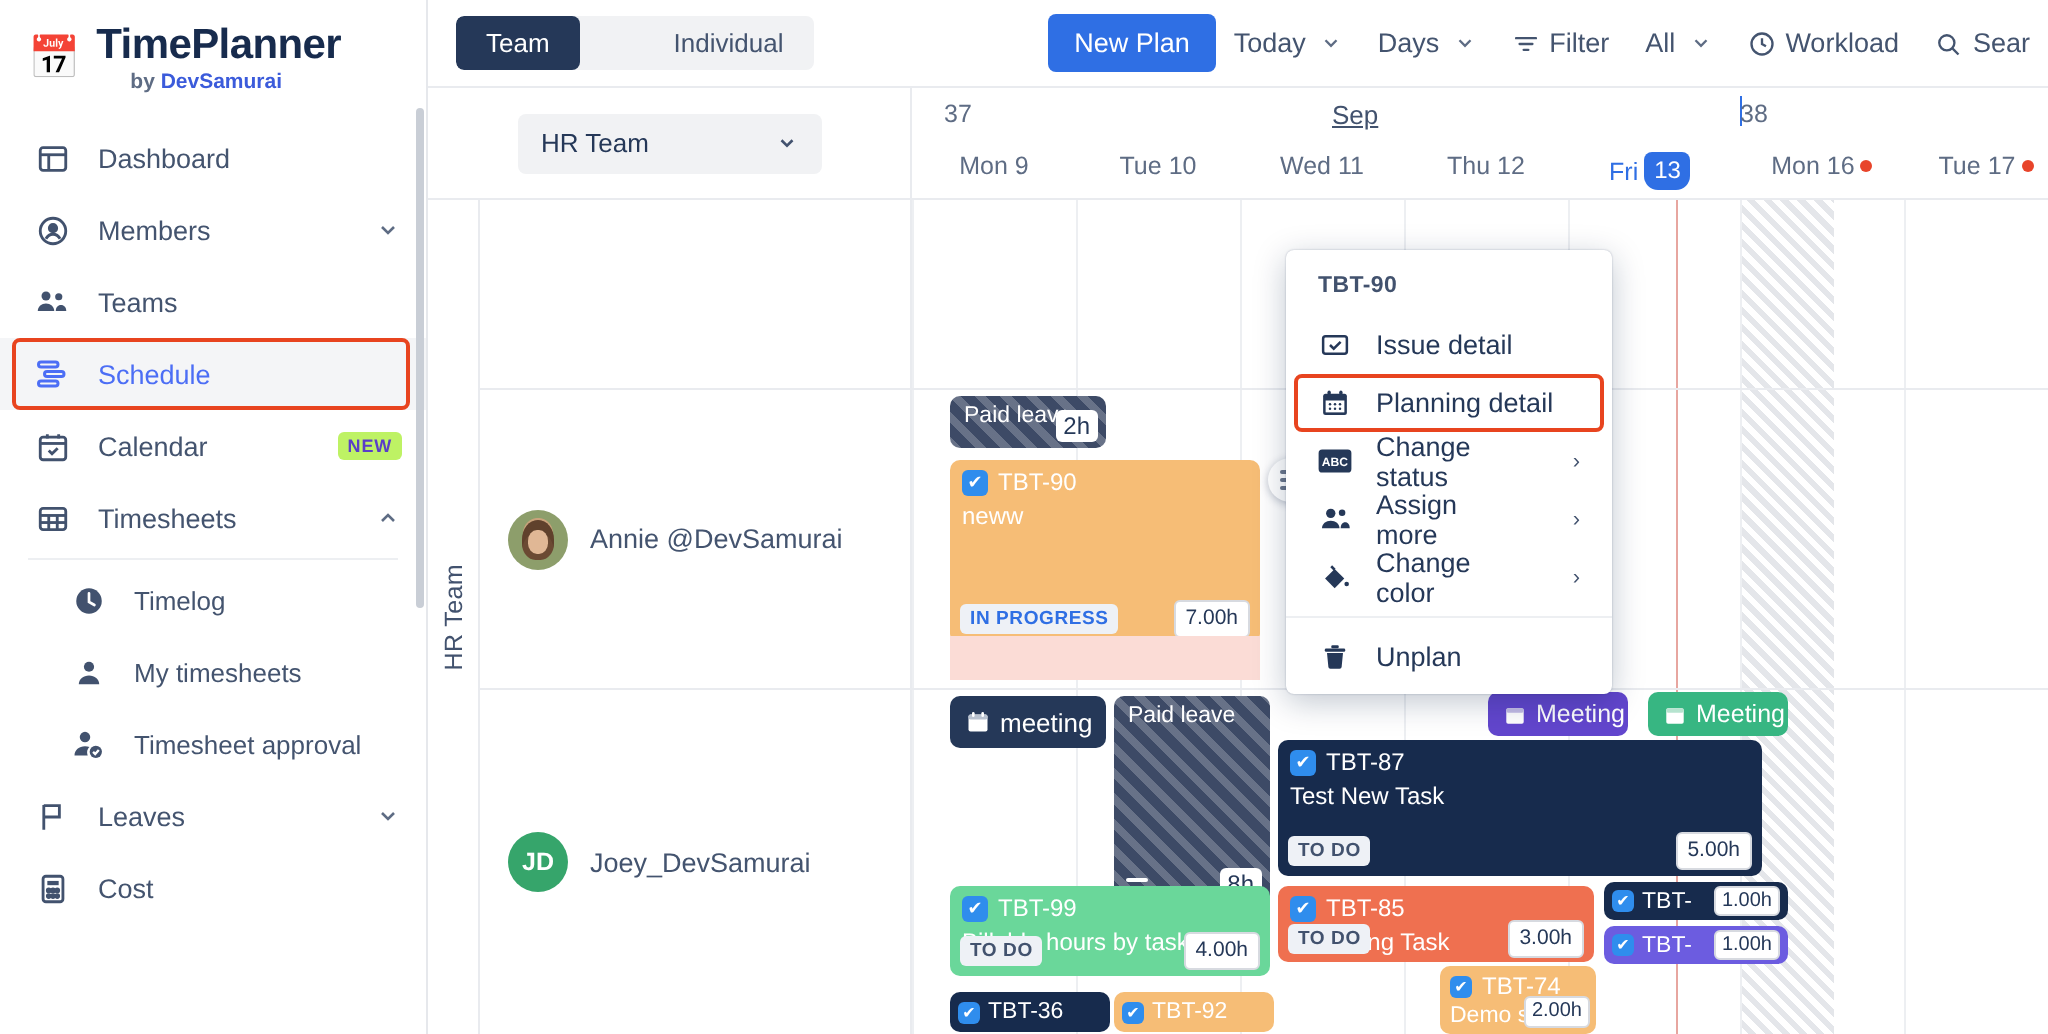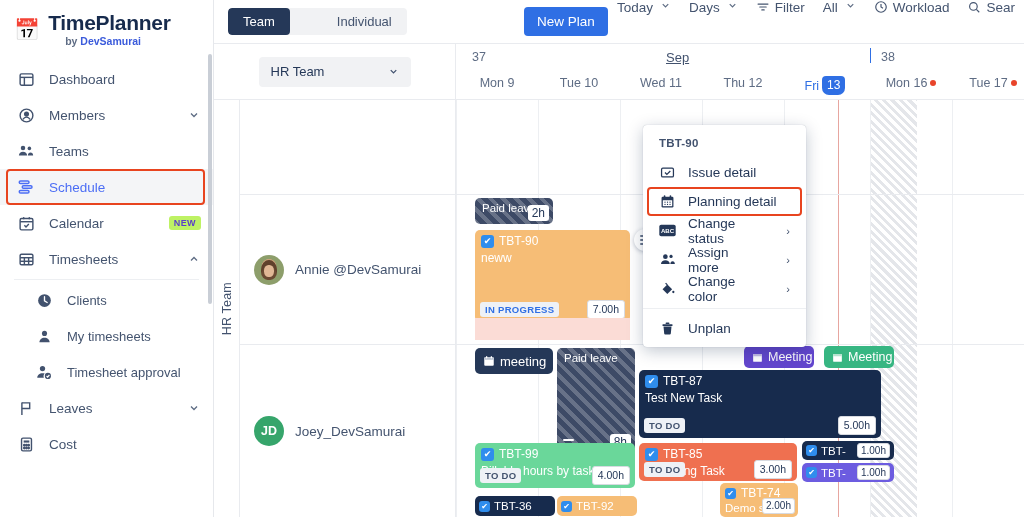--- a/index.html
+++ b/index.html
@@ -63,21 +63,21 @@
   .seg {
     padding: 6px 15px; font-size: 13px; color: #44546f; cursor: pointer; line-height: 1.2;
   }
   .seg.on { background: #253858; color: #fff; border-radius: 4px; font-weight: normal; }
   .topbar-right { margin-left: auto; display: flex; align-items: center; gap: 0; padding-right: 0; }
   .btn-primary {
     background: #2f6fe4; color: #fff; border: none; border-radius: 4px;
     padding: 7px 13px; font-size: 13.5px; cursor: pointer; font-family: inherit;
   }
   .tb-item {
-    display: flex; align-items: flex-start; gap: 5px; padding: 0 9px; height: 44px;
+    display: flex; align-items: center; gap: 5px; padding: 0 9px; height: 44px;
     color: #44546f; font-size: 13.5px; cursor: pointer; white-space: nowrap;
   }
   .tb-item .caret { color: #5e6c84; font-size: 10px; margin-left: 2px; }
   .mini-ico { display: flex; align-items: center; color: #44546f; }
 
   
   .datehead { display: flex; border-bottom: 1px solid #e9ebef; flex: 0 0 56px; background: #fff; }
   .dh-left {
     width: 242px; flex: 0 0 242px; display: flex; align-items: center; justify-content: center;
     border-right: 1px solid #e9ebef;
@@ -322,21 +322,21 @@
       </div>
       <div class="nav-sep"></div>
 
       <div class="nav-item sub">
         <span class="nav-ico">
           <svg width="17" height="17" viewBox="0 0 24 24" fill="currentColor">
               <circle cx="12" cy="12" r="9"></circle>
               <path d="M12 6.6v6l3.8 2.2" stroke="#fff" stroke-width="1.9" fill="none" stroke-linecap="round"></path>
             </svg>
         </span>
-        <span class="label">Clients</span>
+        <span class="label">Timelog</span>
       </div>
 
       <div class="nav-item sub">
         <span class="nav-ico">
           <svg width="17" height="17" viewBox="0 0 24 24" fill="currentColor">
               <circle cx="12" cy="7.6" r="3.6"></circle>
               <path d="M4.8 20c0-3.7 3.2-6.3 7.2-6.3s7.2 2.6 7.2 6.3z"></path>
             </svg>
         </span>
         <span class="label">My timesheets</span>
@@ -461,21 +461,21 @@
                 <polyline points="6 9 12 15 18 9"></polyline>
               </svg>
           </span>
         </div>
       </div>
       <div class="dh-right">
         <div class="wk-row">
           <div class="wk-label" style="left:16px">37</div>
           <div class="mon-label" style="left:210px">Sep</div>
           <div class="wk-div" style="left:414px"></div>
-          <div class="wk-label" style="left:425px">38</div>
+          <div class="wk-label" style="left:414px">38</div>
         </div>
         <div class="day-row">
           <div class="day" style="left:0px; width:82px">Mon 9</div>
           <div class="day" style="left:82px; width:82px">Tue 10</div>
           <div class="day" style="left:164px; width:82px">Wed 11</div>
           <div class="day" style="left:246px; width:82px">Thu 12</div>
           <div class="day today" style="left:328px; width:82px">
             <span>Fri</span>
             <span class="daynum-pill">13</span>
           </div>

